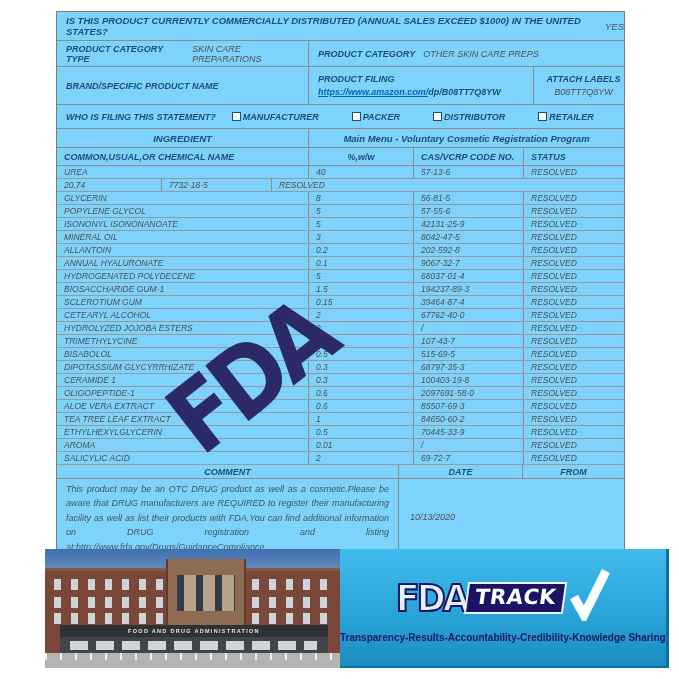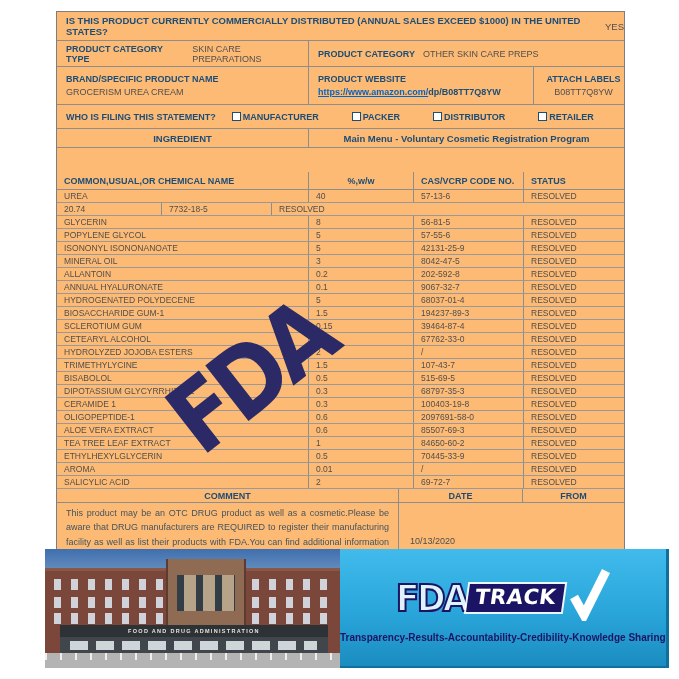--- a/index.html
+++ b/index.html
@@ -1,39 +1,39 @@
 <!DOCTYPE html>
 <html><head>
 <meta charset="utf-8">
 <style>
   html,body{margin:0;padding:0;background:#fff;width:679px;height:679px;overflow:hidden;
     font-family:"Liberation Sans", sans-serif;-webkit-text-stroke:0;}
   *{box-sizing:border-box;}
   .page{position:relative;width:679px;height:679px;background:#fff;}
 
   
-  .form{position:absolute;left:56px;top:11px;width:569px;border:1px solid #7d7d7d;background:#fdba74;}
+  .form{position:absolute;left:56px;top:11px;width:569px;border:1px solid #7d7d7d;background:#7dd3fc;font-style:italic;}
   .frow{display:flex;border-bottom:1px solid #8d8d8d;align-items:stretch;}
   .frow:last-child{border-bottom:none;}
   .cell{border-right:1px solid #8d8d8d;overflow:hidden;}
   .cell:last-child{border-right:none;align-items:center;}
   .lbl{color:#1c4d77;font-weight:bold;}
   .val{color:#4f4f4f;font-weight:normal;}
   .r1{height:29px;align-items:center;padding-left:9px;font-size:9.5px;gap:4px;}
   .r2{height:26px;font-size:9px;}
   .r2 .cell{display:flex;align-items:center;padding-left:9px;gap:8px;}
   .r3{height:38px;font-size:9px;}
   .stack{display:flex;flex-direction:column;justify-content:center;gap:3px;padding-left:9px;}
   .r4{height:24px;align-items:center;font-size:9px;padding-left:9px;}
   .opts{display:flex;margin-left:16px;gap:33px;align-items:center;}
   .opt{display:flex;align-items:center;gap:2px;color:#1c4d77;font-weight:bold;}
   .cb{width:9px;height:9px;border:1px solid #1c4d77;background:#fff;display:inline-block;}
   .r5{height:19px;font-size:9.5px;}
   .r5 .cell{display:flex;align-items:center;justify-content:center;}
-  .r6{height:18px;font-size:9px;margin-top:24px;}
+  .r6{height:18px;font-size:9px;}
   .r6 .cell{display:flex;align-items:center;}
   .c1{width:252px;}
   .c2{width:105px;}
   .c3{width:110px;}
   .c4{flex:1;}
   .pad{padding-left:7px;}
   .ctr{justify-content:center;}
   .irow{display:flex;height:13px;border-bottom:1px solid #999;font-size:8.5px;color:#4f4f4f;}
   .irow .cell{display:flex;align-items:center;padding-left:7px;}
   a.weblink{color:#0563c1;text-decoration:underline;font-weight:bold;}
@@ -111,24 +111,23 @@
       </div>
       <div class="cell c4">
         <span class="lbl">PRODUCT CATEGORY</span>
         <span class="val">OTHER SKIN CARE PREPS</span>
       </div>
     </div>
 
     <div class="frow r3">
       <div class="cell c1 stack">
         <span class="lbl">BRAND/SPECIFIC PRODUCT NAME</span>
-        <span class="val">GROCERISM UREA CREAM</span>
       </div>
       <div class="cell stack" style="width:225px;">
-        <span class="lbl">PRODUCT WEBSITE</span>
+        <span class="lbl">PRODUCT FILING</span>
         <span><a href="#" class="weblink">https://www.amazon.com/</a><span class="webpath">dp/B08TT7Q8YW</span></span>
       </div>
       <div class="cell c4 stack">
         <span class="lbl">ATTACH LABELS</span>
         <span class="val">B08TT7Q8YW</span>
       </div>
     </div>
 
     <div class="frow r4">
       <span class="lbl">WHO IS FILING THIS STATEMENT?</span>
@@ -226,21 +225,21 @@
         </div>
         <div class="irow">
           <div class="cell c1">SCLEROTIUM GUM</div>
           <div class="cell c2">0.15</div>
           <div class="cell c3">39464-87-4</div>
           <div class="cell c4">RESOLVED</div>
         </div>
         <div class="irow">
           <div class="cell c1">CETEARYL ALCOHOL</div>
           <div class="cell c2">2</div>
-          <div class="cell c3">67762-33-0</div>
+          <div class="cell c3">67762-40-0</div>
           <div class="cell c4">RESOLVED</div>
         </div>
         <div class="irow">
           <div class="cell c1">HYDROLYZED JOJOBA ESTERS</div>
           <div class="cell c2">2</div>
           <div class="cell c3">/</div>
           <div class="cell c4">RESOLVED</div>
         </div>
         <div class="irow">
           <div class="cell c1">TRIMETHYLYCINE</div>

